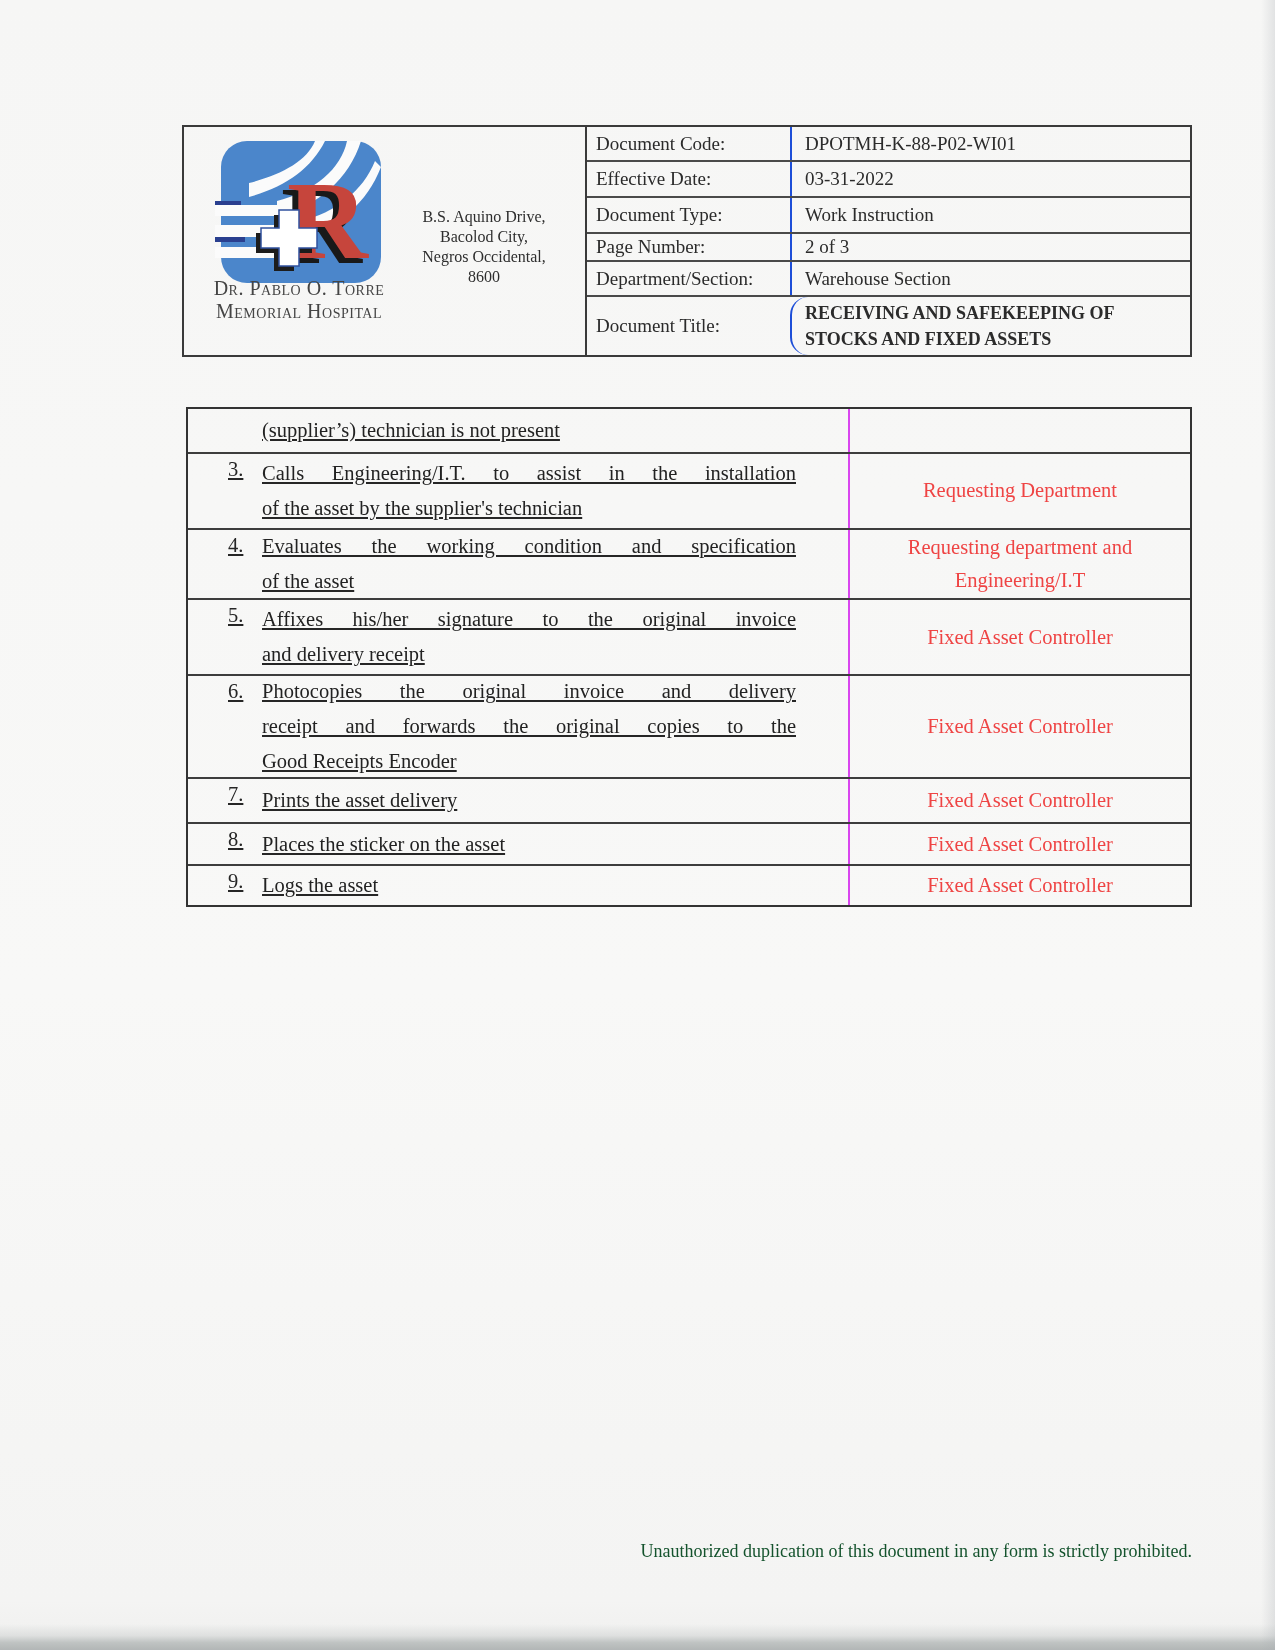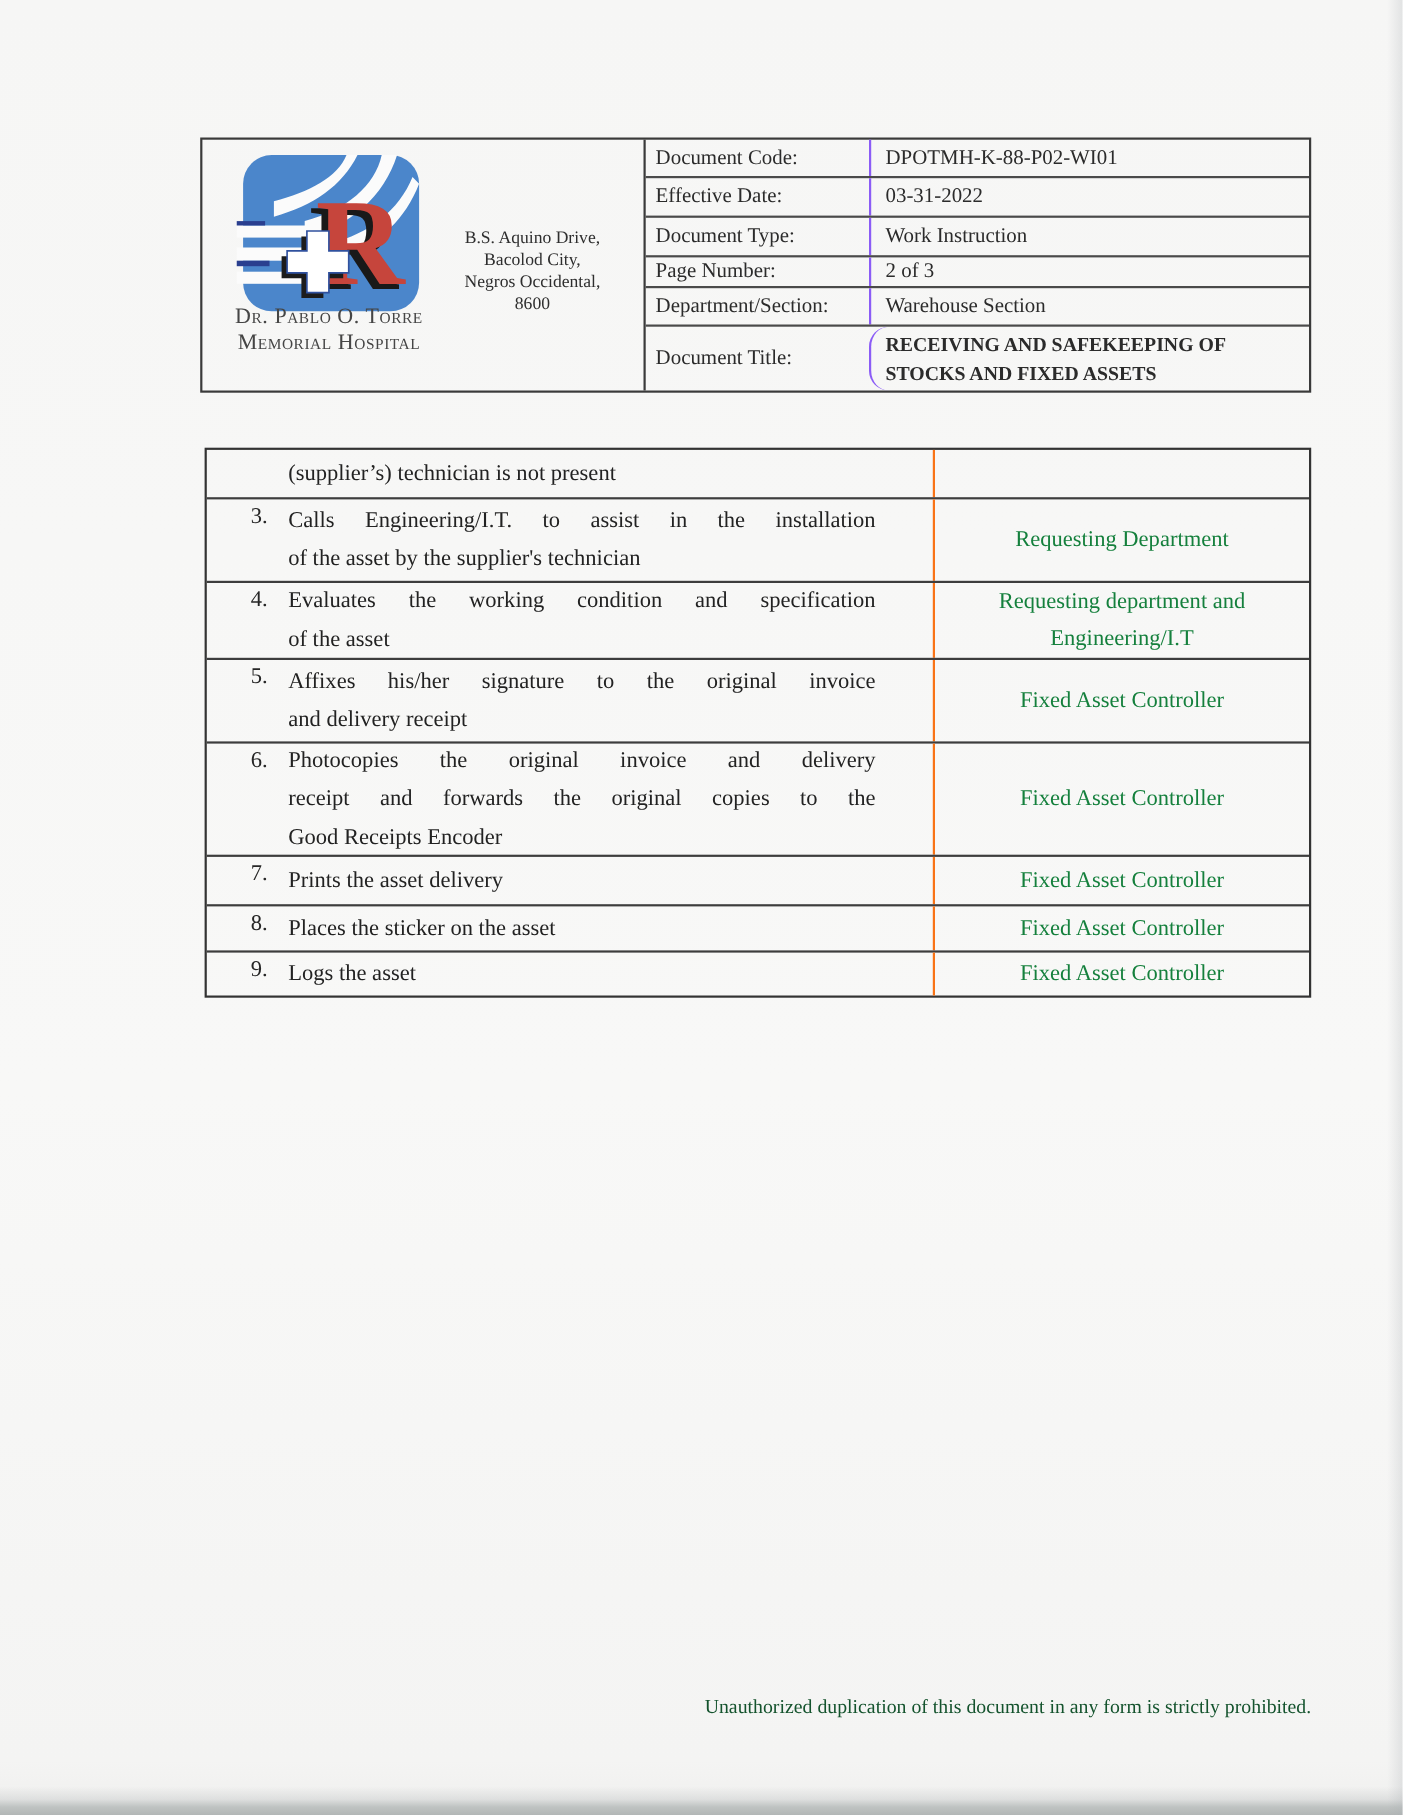--- a/index.html
+++ b/index.html
@@ -29,47 +29,48 @@
   .hdr-right{flex:1;display:flex;flex-direction:column;border-left:2px solid #3a3a3a;box-sizing:border-box;}
   .hrow{display:flex;box-sizing:border-box;border-top:2px solid #4a4a4a;}
   .hrow:first-child{border-top:none;}
   .hrow-1{height:33px}.hrow-2{height:36px}.hrow-3{height:36px}
   .hrow-4{height:28px}.hrow-5{height:35px}.hrow-6{flex:1}
   .hlabel{
     width:203px;flex:0 0 203px;display:flex;align-items:center;
     padding-left:9px;box-sizing:border-box;font-size:19px;color:#2b2b2b;
   }
   .hvalue{
-    flex:1;display:flex;align-items:center;border-left:2px solid #8b5cf6;
+    flex:1;display:flex;align-items:center;border-left:2px solid #1d4ed8;
     padding-left:13px;box-sizing:border-box;font-size:19px;color:#2b2b2b;white-space:pre-line;
   }
   .hvalue.bold{font-weight:bold;font-size:18px;line-height:26px;border-radius:18px;}
 
   
   .steps{
     position:absolute;left:186px;top:407px;width:1006px;height:500px;
     border:2px solid #333;box-sizing:border-box;display:flex;flex-direction:column;
   }
   .srow{display:flex;box-sizing:border-box;border-top:2px solid #3d3d3d;}
   .srow:first-child{border-top:none;}
   .srow-1{height:43px}.srow-2{height:76px}.srow-3{height:70px}.srow-4{height:77px}
   .srow-5{height:103px}.srow-6{height:45px}.srow-7{height:42px}.srow-8{flex:1}
   .scell-l{
     width:660px;flex:0 0 660px;box-sizing:border-box;display:flex;align-items:center;
     padding:2px 52px 2px 40px;
+    text-decoration:underline;
   }
   .snum{width:34px;flex:0 0 34px;font-size:20.5px;align-self:flex-start;padding-top:2px;}
   .srow-1 .snum{padding-top:0;}
   .stext{flex:1;font-size:20.5px;line-height:35px;color:#222;}
   .stext .line{text-align:justify;text-align-last:justify;}
   .stext .line:last-child{text-align-last:left;}
   .scell-r{
-    flex:1;border-left:2px solid #f97316;box-sizing:border-box;
+    flex:1;border-left:2px solid #d946ef;box-sizing:border-box;
     display:flex;align-items:center;justify-content:center;text-align:center;
-    font-size:20.5px;line-height:33px;color:#15803d;white-space:pre-line;padding:2px 6px;
+    font-size:20.5px;line-height:33px;color:#ef4444;white-space:pre-line;padding:2px 6px;
   }
 
   
   .footer{
     position:absolute;right:83px;top:1541px;font-size:18px;color:#14532d;
   }
 
   
   .scan-bottom{
     position:absolute;left:0;bottom:0;width:100%;height:26px;

